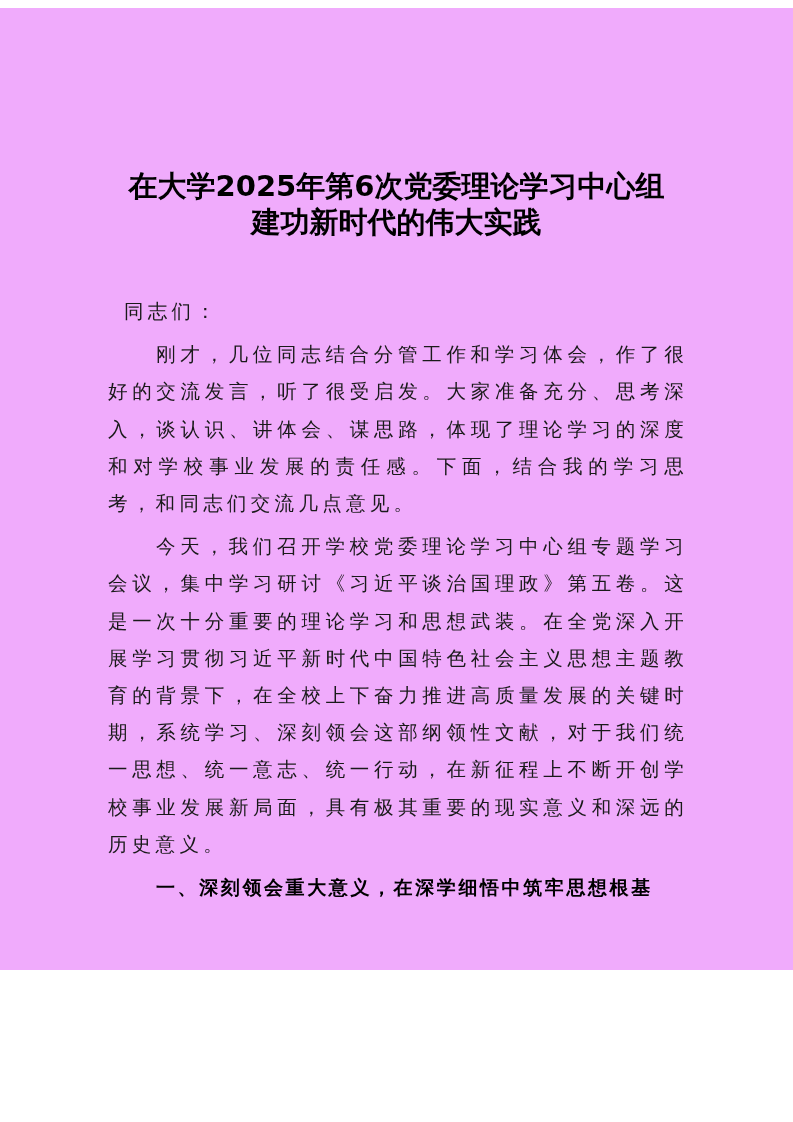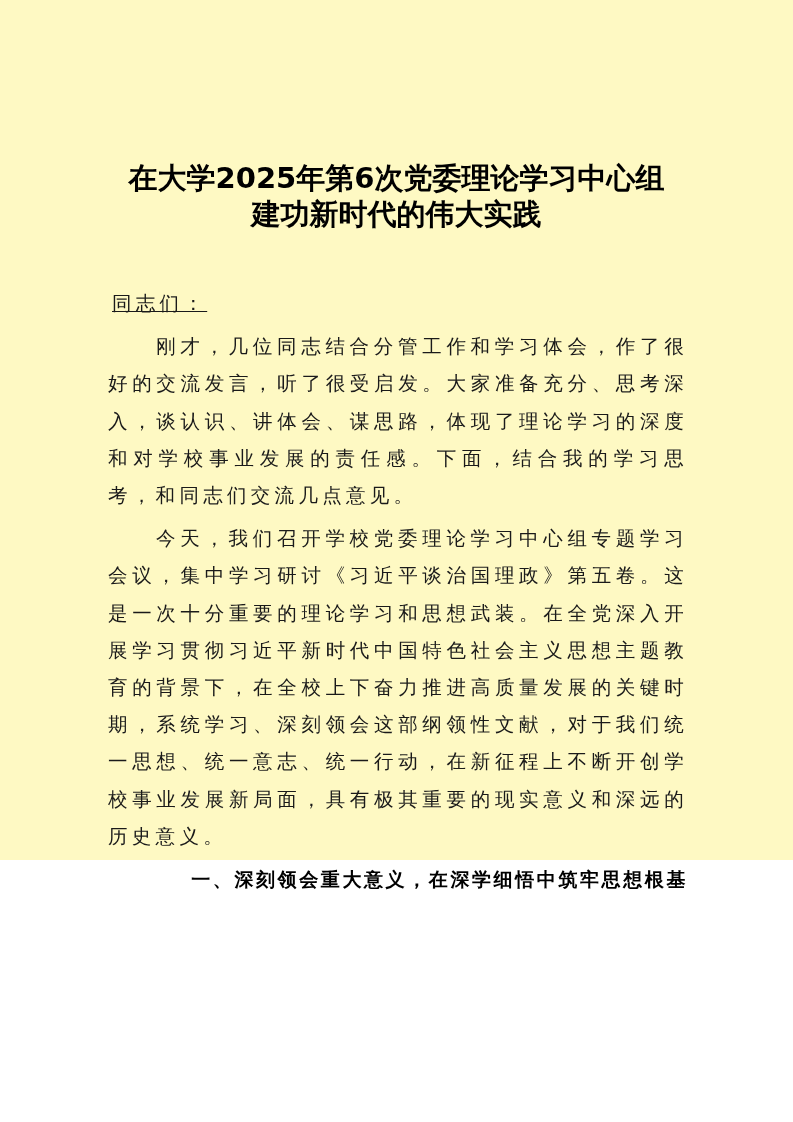--- a/index.html
+++ b/index.html
@@ -10,24 +10,24 @@
     body {
       width: 793px;
       height: 1122px;
       position: relative;
       overflow: hidden;
       font-family: "DejaVu Serif", "Liberation Serif", serif;
       color: #111111;
     }
     .page {
       position: absolute;
-      left: 0; top: 0;
+      left: 0; top: 8px;
       width: 793px;
-      height: 860px;
-      background: #fef9c3;
+      height: 962px;
+      background: #f0abfc;
     }
     .title {
       position: absolute;
       left: 60px;
       width: 673px;
       top: 160px;
       text-align: center;
       font-family: "DejaVu Sans", "Liberation Sans", sans-serif;
       font-weight: bold;
       font-size: 29px;
@@ -40,39 +40,37 @@
       position: absolute;
       left: 108px;
       top: 285px;
       width: 580px;
       font-size: 19.5px;
       line-height: 37.2px;
       letter-spacing: 4.3px;
       color: #1a1a1a;
     }
     .salutation {
-      margin: 0 0 6px 4px;
+      margin: 0 0 6px 16px;
       text-indent: 0;
-      text-decoration: underline;
     }
     .para {
       margin: 0 0 6px 0;
       text-indent: 48px;
       text-align: justify;
       word-break: break-all;
     }
     .heading {
       margin: 0 0 6px 0;
       text-indent: 48px;
       font-family: "DejaVu Sans", "Liberation Sans", sans-serif;
       font-weight: bold;
       font-size: 19px;
       letter-spacing: 2.6px;
       color: #000000;
-      text-align: right;
     }
   </style>
 </head>
 <body>
 
 <div class="page">
   <div class="title">
     <div>在大学2025年第6次党委理论学习中心组</div>
     <div>建功新时代的伟大实践</div>
   </div>

